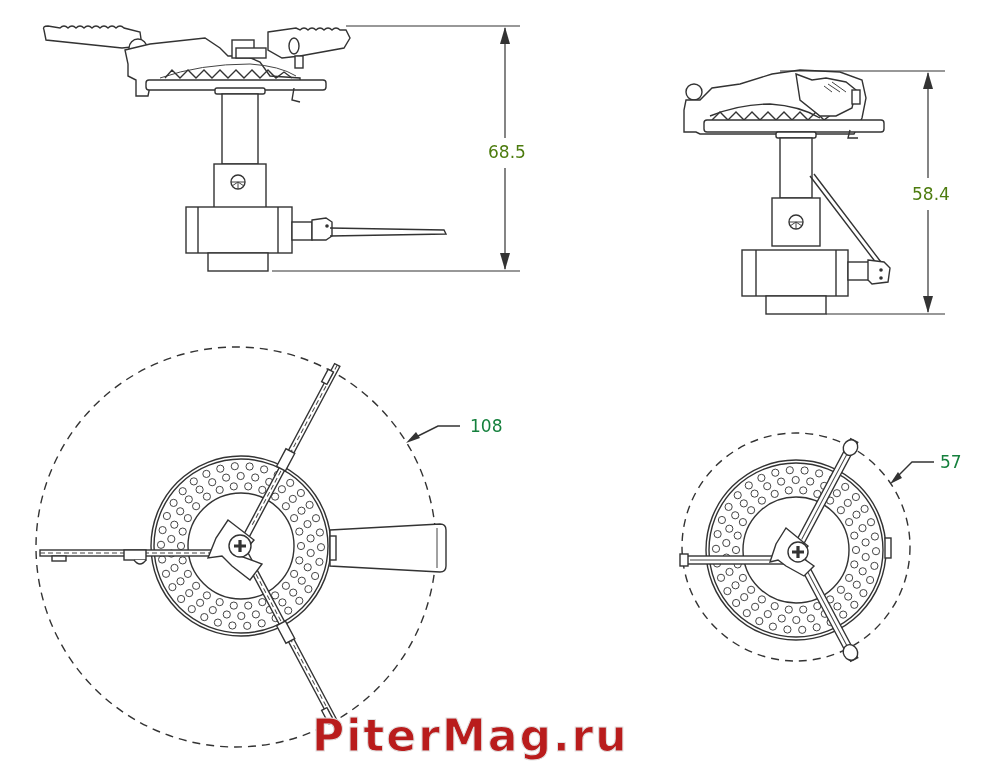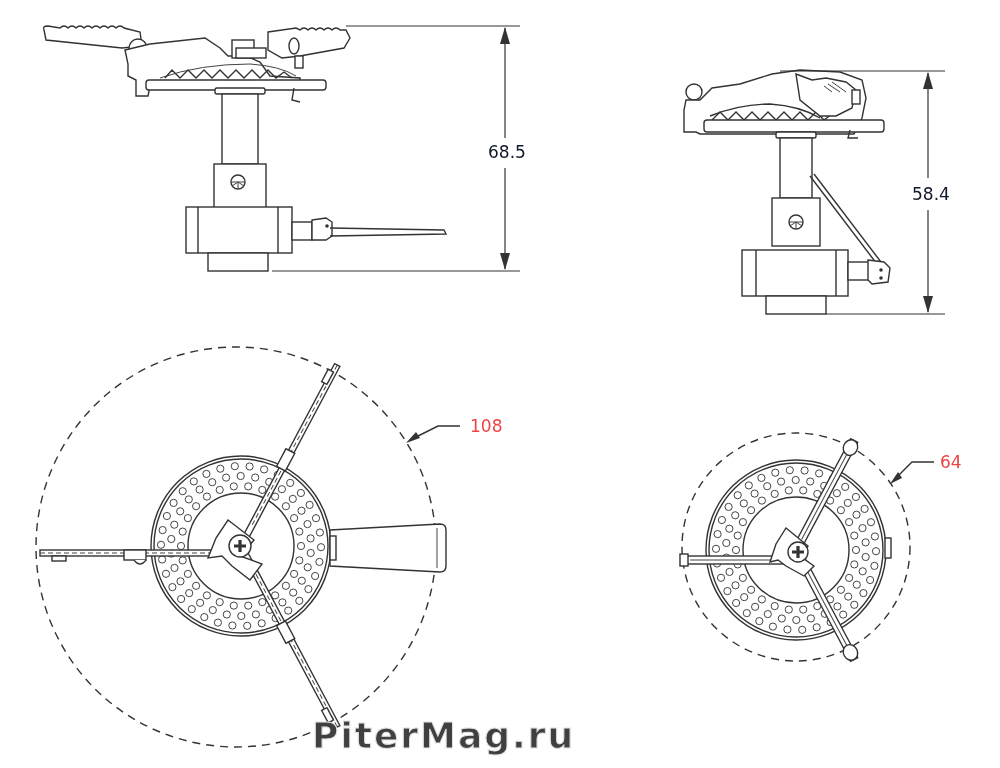--- a/index.html
+++ b/index.html
@@ -1,20 +1,20 @@
 <!DOCTYPE html>
 <html><head>
   <meta charset="utf-8">
   <style>
     html, body { margin: 0; padding: 0; background: #ffffff; }
     body { width: 1000px; height: 768px; position: relative; overflow: hidden; font-family: "DejaVu Sans", sans-serif; }
     .canvas { position: absolute; left: 0; top: 0; width: 1000px; height: 768px; }
-    .dim-label { position: absolute; font-family: "DejaVu Sans", sans-serif; font-size: 17px; color: #0f172a; background: #fff; padding: 0 2px; line-height: 20px; }
-    .callout-label { position: absolute; font-family: "DejaVu Sans", sans-serif; font-size: 17px; color: #ef4444; line-height: 20px; }
-    .watermark { position: absolute; left: 312px; top: 708px; font-family: "DejaVu Sans", sans-serif; font-weight: bold; font-size: 36px; color: #404040; letter-spacing: 2px; line-height: 56px; -webkit-text-stroke: 1px #e2e2e2; }
+    .dim-label { position: absolute; font-family: "DejaVu Sans", sans-serif; font-size: 17px; color: #4d7c0f; background: #fff; padding: 0 2px; line-height: 20px; }
+    .callout-label { position: absolute; font-family: "DejaVu Sans", sans-serif; font-size: 17px; color: #15803d; line-height: 20px; }
+    .watermark { position: absolute; left: 312px; top: 708px; font-family: "DejaVu Sans", sans-serif; font-weight: bold; font-size: 44px; color: #b91c1c; letter-spacing: 2px; line-height: 56px; -webkit-text-stroke: 1px #e2e2e2; }
     svg .ln { stroke: #333; stroke-width: 1.4; fill: none; }
     svg .lnf { stroke: #333; stroke-width: 1.4; fill: #fff; }
     svg .thin { stroke: #444; stroke-width: 1; fill: none; }
     svg .dash { stroke: #333; stroke-width: 1.4; fill: none; stroke-dasharray: 8 6; }
     svg .dim { stroke: #333; stroke-width: 1.2; fill: none; }
     svg .hole { stroke: #444; stroke-width: 1; fill: #fff; }
   </style>
 </head>
 <body>
 
@@ -359,15 +359,15 @@
     <path d="M792 552 L804 552 M798 546 L798 558" stroke="#333" stroke-width="3.2"></path>
 
     <path class="ln" d="M894 480 L912 462 L934 462"></path>
     <path d="M890 484 L898 472 L902 478 Z" fill="#333"></path>
   </g>
 </svg>
 
 <div class="dim-label" style="left:486px; top:142px;">68.5</div>
 <div class="dim-label" style="left:910px; top:184px;">58.4</div>
 <div class="callout-label" style="left:470px; top:416px;">108</div>
-<div class="callout-label" style="left:940px; top:452px;">64</div>
+<div class="callout-label" style="left:940px; top:452px;">57</div>
 
 <div class="watermark">PiterMag.ru</div>
 
 </body></html>

